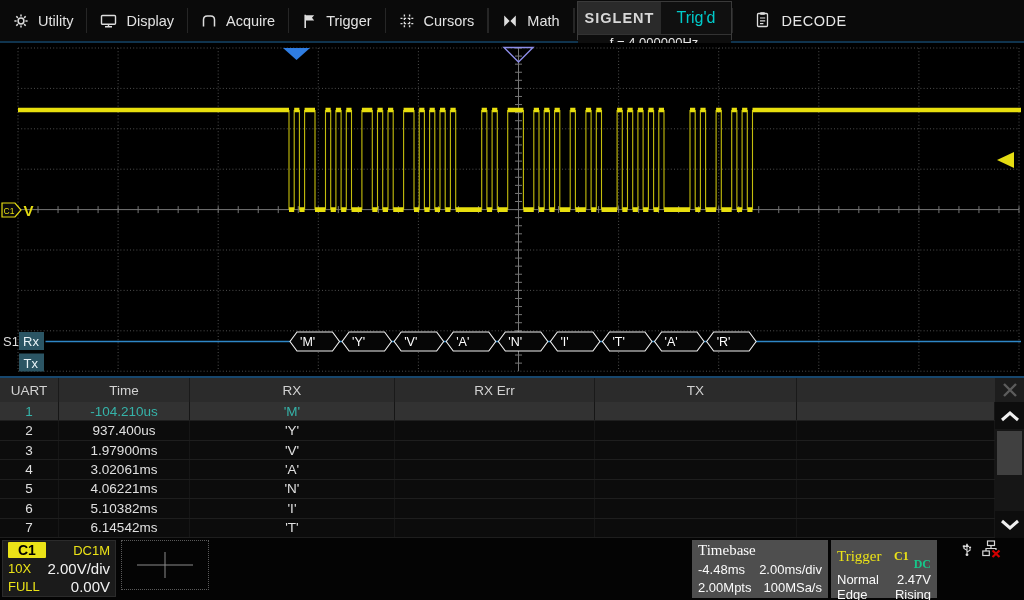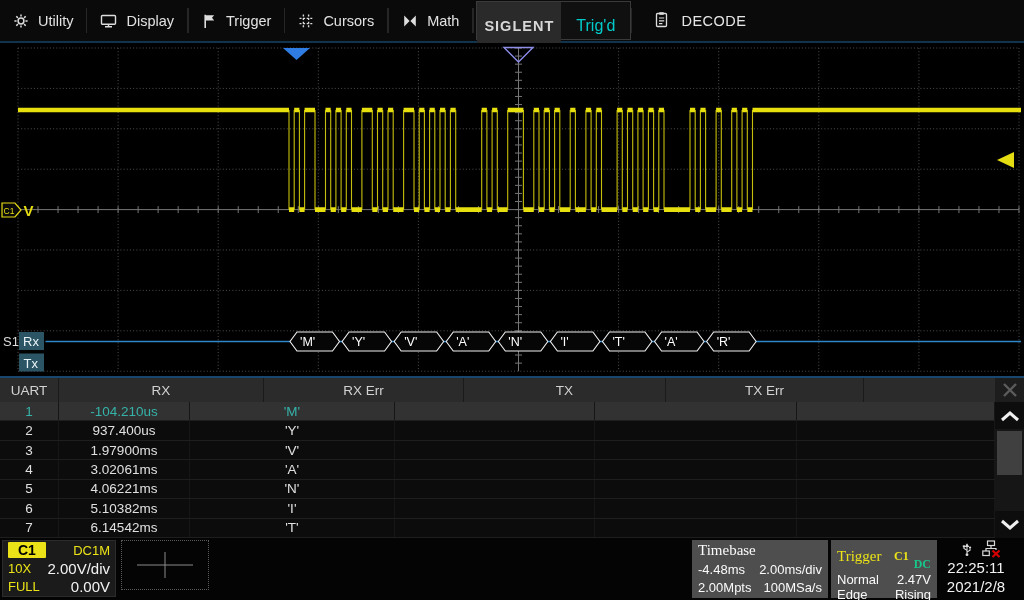--- a/index.html
+++ b/index.html
@@ -10,21 +10,21 @@
   
   .menu-bar{position:absolute;left:0;top:0;width:1024px;height:43px;background:#0a0a0a;
             display:flex;align-items:stretch;border-bottom:2px solid #10344e;}
   .menu-item{display:flex;align-items:center;gap:9px;padding:0 13px;font-size:14.5px;color:#e2e2e2;cursor:default;}
   .menu-item svg{display:block;}
   .menu-sep{width:1px;background:#262626;margin:8px 0;}
   .brand-block{width:155px;margin-left:2px;border:1px solid #3a3a3a;background:#101010;
                display:flex;flex-direction:column;align-self:center;height:39px;}
   .brand-top{flex:1;display:flex;align-items:center;}
   .brand-name{background:#2a2a2a;color:#d8d8d8;font-weight:bold;font-size:14.5px;letter-spacing:1px;
-              padding:16px 7px;height:100%;display:flex;align-items:center;}
+              padding:8px 7px;height:100%;display:flex;align-items:center;}
   .trig-status{flex:1;text-align:center;color:#00cbcb;font-size:16px;}
   .brand-freq{flex:1;border-top:1px solid #333;background:#0d0d0d;color:#e8e8e8;font-size:13px;
               display:flex;align-items:center;justify-content:center;}
   .decode-tab{flex:1;display:flex;align-items:center;gap:12px;padding-left:22px;font-size:14.5px;letter-spacing:0.5px;}
 
   
   .wave{position:absolute;left:0;top:43px;width:1024px;height:333px;background:#000;}
   .splitter{position:absolute;left:0;top:376px;width:1024px;height:2px;background:#17476e;}
 
   
@@ -86,20 +86,28 @@
         <div class="menu-item">
           <span>
             <svg width="17" height="16" viewBox="0 0 17 16">
               <rect x="1.5" y="2.5" width="14" height="8.8" rx="1" stroke="#ddd" fill="none" stroke-width="1.4"></rect>
               <path d="M8.5 11.3v2.2M5 13.8h7" stroke="#ddd" stroke-width="1.4" fill="none"></path>
             </svg>
           </span>
           <span>Display</span>
         </div>
         <div class="menu-sep"></div>
+        <div class="menu-item">
+          <span>
+            <svg width="16" height="16" viewBox="0 0 16 16">
+              <path d="M2.5 13.5V6.8Q2.5 3 6.2 3h3.6Q13.5 3 13.5 6.8v6.7" stroke="#ddd" stroke-width="1.5" fill="none"></path>
+            </svg>
+          </span>
+          <span>Acquire</span>
+        </div>
         <div class="menu-sep"></div>
         <div class="menu-item">
           <span>
             <svg width="15" height="16" viewBox="0 0 15 16">
               <path d="M3.2 15V1.8" stroke="#ddd" stroke-width="1.6"></path>
               <path d="M3.2 2.2h9l-2.2 2.6 2.2 2.6h-9z" fill="#ddd"></path>
             </svg>
           </span>
           <span>Trigger</span>
         </div>
@@ -179,24 +187,24 @@
         <text x="664.56" y="303" fill="#ffffff" font-size="12.5" font-family="Liberation Sans, sans-serif">'A'</text>
         <polygon points="713.64,289 749.12,289 756.12,298.5 749.12,308 713.64,308 706.64,298.5" fill="#060606" stroke="#f0f0f0" stroke-width="1.1"></polygon>
         <text x="716.64" y="303" fill="#ffffff" font-size="12.5" font-family="Liberation Sans, sans-serif">'R'</text>
       </svg>
   </div>
   <div class="splitter"></div>
 
   <div class="table">
     <div class="thead" id="thead">
         <div class="th" style="width: 59px;">UART</div>
+        <div class="th" style="width: 131px;">Time</div>
         <div class="th" style="width: 205px;">RX</div>
         <div class="th" style="width: 200px;">RX Err</div>
         <div class="th" style="width: 202px;">TX</div>
-        <div class="th" style="width: 198px;">TX Err</div>
       </div>
     <div class="tbody" id="tbody">
         <div class="tr selected">
           <div class="td" style="width: 59px;">1</div>
           <div class="td" style="width: 131px;">-104.210us</div>
           <div class="td" style="width: 205px;">'M'</div>
           <div class="td" style="width: 200px;"></div>
           <div class="td" style="width: 202px;"></div>
           <div class="td" style="width: 198px;"></div>
         </div>
@@ -331,18 +339,14 @@
         <rect x="3.2" y="4.8" width="2.6" height="2.2" fill="#dcdcdc"></rect>
         <circle cx="11.5" cy="7.4" r="1.3" fill="#dcdcdc"></circle>
       </svg>
       <svg width="19" height="18" viewBox="0 0 19 18">
         <rect x="5.5" y="1" width="7" height="4.5" stroke="#d8d8d8" fill="none" stroke-width="1.2"></rect>
         <rect x="0.8" y="11" width="6.5" height="4.5" stroke="#d8d8d8" fill="none" stroke-width="1.2"></rect>
         <path d="M9 5.5 V8.5 M9 8.5 H4 V11 M9 8.5 H14 V10" stroke="#d8d8d8" stroke-width="1.2" fill="none"></path>
         <path d="M10.5 10.5 L17.5 17 M17.5 10.5 L10.5 17" stroke="#d40000" stroke-width="2.2" fill="none"></path>
       </svg>
     </div>
-    <div class="clock">
-      <div>22:25:11</div>
-      <div>2021/2/8</div>
-    </div>
   </div>
 </div>
 
 </body></html>

